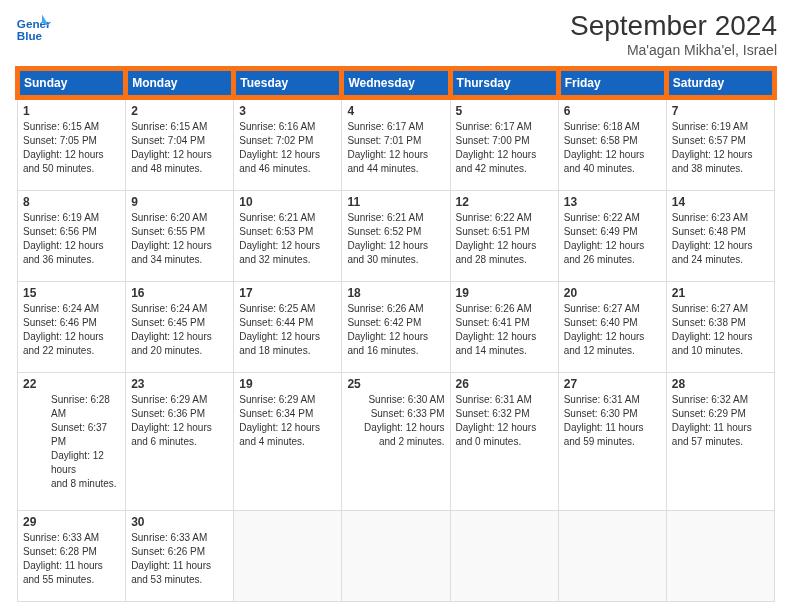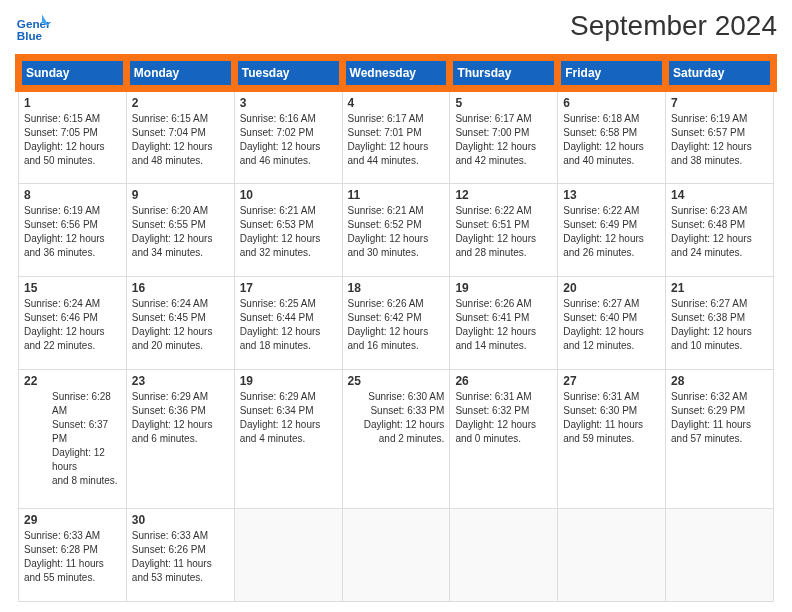--- a/index.html
+++ b/index.html
@@ -52,21 +52,21 @@
       width: 100%;
       table-layout: fixed;
     }
     .calendar th {
       background: #1565c0;
       color: #fff;
       padding: 5px 4px;
       text-align: left;
       font-size: 12px;
       font-weight: bold;
-      border: 7px solid #f97316;
+      border: 5px solid #f97316;
     }
     .calendar td {
       vertical-align: top;
       padding: 4px 5px;
       border: 1px solid #ddd;
       font-size: 9.5px;
       color: #333;
       height: 85px;
       background: #fff;
     }
@@ -96,20 +96,21 @@
   <div class="header">
     <div class="logo">
       <svg class="logo-icon" viewBox="0 0 40 40">
         <text x="2" y="20" font-size="13" font-weight="bold" fill="#1565c0">General</text>
         <text x="2" y="33" font-size="13" font-weight="bold" fill="#1565c0">Blue</text>
         <polygon points="30,5 38,18 30,14" fill="#42a5f5"></polygon>
       </svg>
     </div>
     <div class="title-area">
       <div class="month-title">September 2024</div>
+      <div class="location-title">Ma'agan Mikha'el, Israel</div>
     </div>
   </div>
 
   <table class="calendar">
     <thead>
       <tr>
         <th>Sunday</th>
         <th>Monday</th>
         <th>Tuesday</th>
         <th>Wednesday</th>

